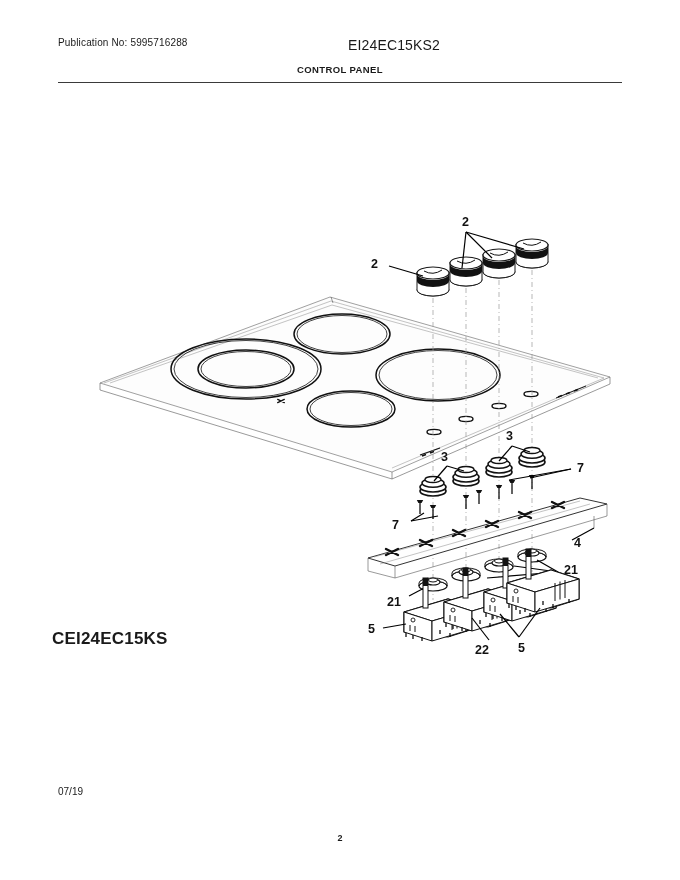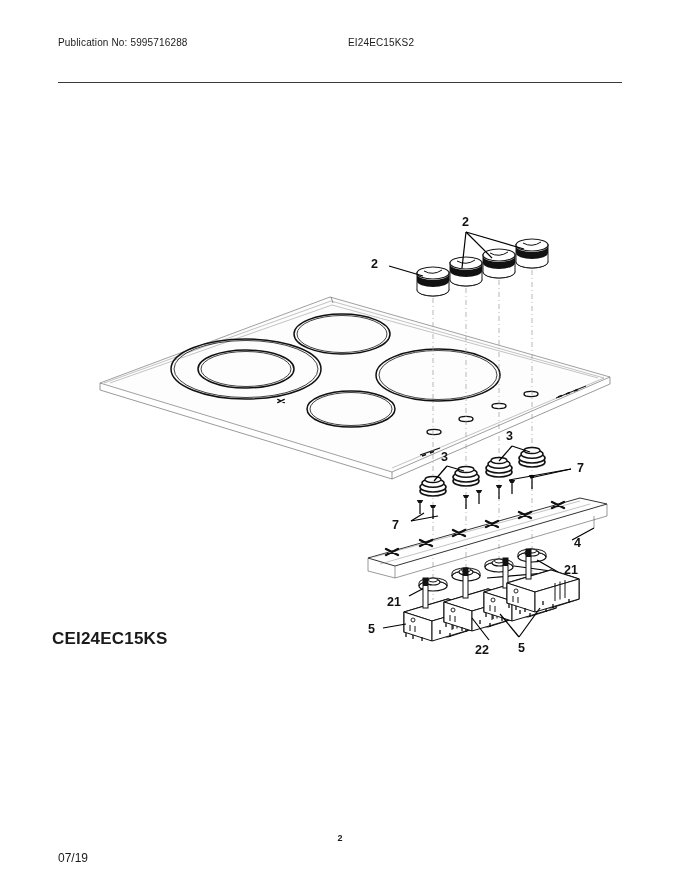--- a/index.html
+++ b/index.html
@@ -27,21 +27,21 @@
     left: 58px;
     top: 37px;
     font-size: 10px;
     letter-spacing: 0.15px;
     white-space: nowrap;
   }
   .model-no {
     position: absolute;
     left: 308px;
     top: 37px;
-    font-size: 10px;
+    font-size: 14px;
     letter-spacing: 0.15px;
     white-space: nowrap;
     padding-left: 40px;
   }
   .section-title {
     position: absolute;
     left: 0;
     right: 0;
     top: 64px;
     text-align: center;
@@ -55,22 +55,22 @@
     top: 82px;
     width: 564px;
     height: 1px;
     background: #3a3a3a;
   }
 
   
   .footer-date {
     position: absolute;
     left: 58px;
-    top: 851px;
-    font-size: 12px;
+    top: 786px;
+    font-size: 10px;
   }
   .footer-page {
     position: absolute;
     left: 0;
     right: 0;
     top: 833px;
     text-align: center;
     font-size: 9px;
     font-weight: bold;
   }
@@ -100,20 +100,21 @@
     fill: #111;
   }
 </style>
 </head>
 <body>
 
 <div class="page">
 
   <div class="pub-no">Publication No: 5995716288</div>
   <div class="model-no">EI24EC15KS2</div>
+  <div class="section-title">CONTROL PANEL</div>
   <div class="header-rule"></div>
 
   <svg class="diagram" viewBox="0 0 680 880">
 
     <defs>
       <style>
         .ln   { stroke:#1a1a1a; fill:none; stroke-width:1; }
         .lnt  { stroke:#555; fill:none; stroke-width:0.6; }
         .lnf  { stroke:#888; fill:none; stroke-width:0.5; }
         .lead { stroke:#000; fill:none; stroke-width:1.2; }

